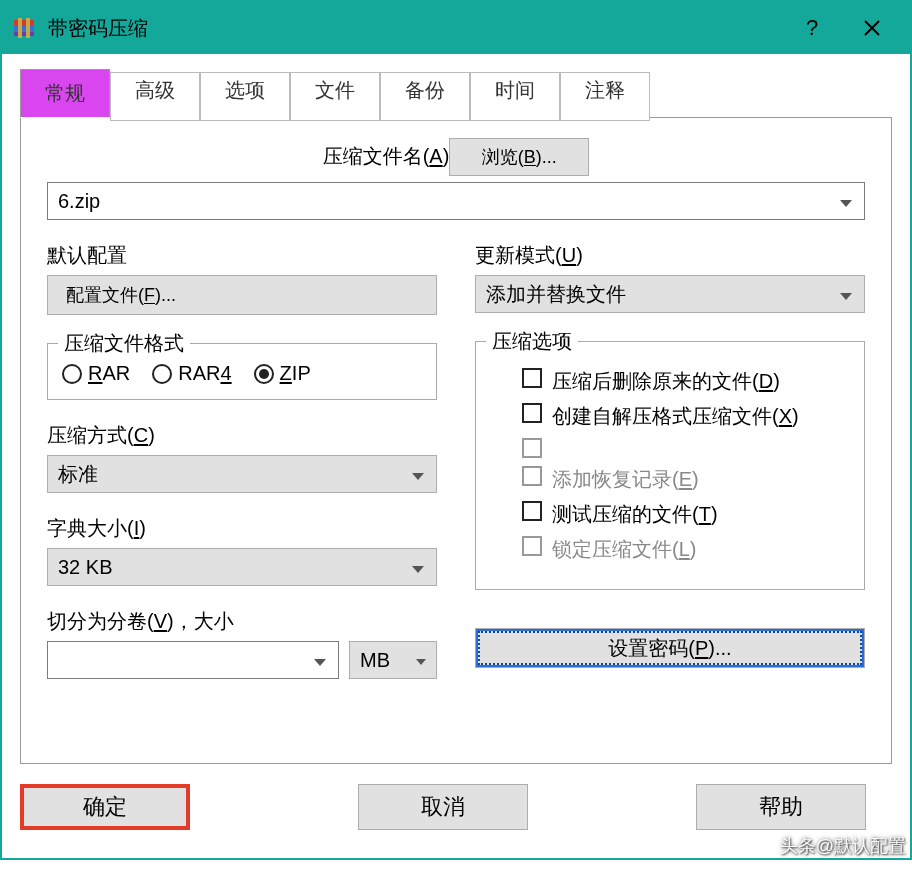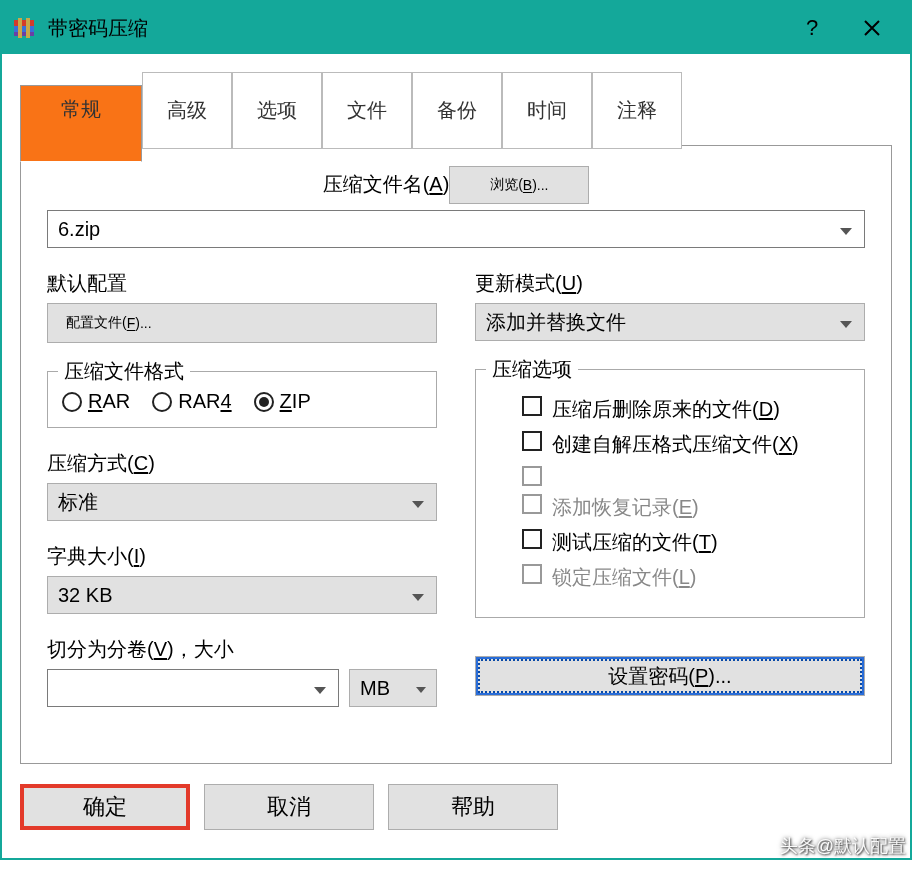--- a/index.html
+++ b/index.html
@@ -54,51 +54,51 @@
     padding: 14px 18px 18px 18px;
     display: flex;
     flex-direction: column;
   }
   .tabstrip {
     display: flex;
     position: relative;
     z-index: 2;
   }
   .tab {
-    padding: 10px 40px;
-    font-size: 20px;
-    background: #f97316;
+    padding: 10px 24px;
+    font-size: 20px;
+    background: #d946ef;
     border: 1px solid #999;
     border-bottom: none;
     margin-right: 0;
     position: relative;
-    top: 17px;
+    top: 1px;
     color: #333;
   }
   .tab.inactive {
     border: 1px solid #bbb;
     background: #fff;
     top: 4px;
-    padding: 24px 24px;
+    padding: 4px 24px;
   }
   .tab.active {
     border-bottom: 1px solid #fff;
     z-index: 3;
   }
   .tabpane {
     border: 1px solid #999;
     flex: 1;
     padding: 20px 26px 22px 26px;
     position: relative;
   }
   .label { font-size: 20px; color: #000; margin-bottom: 6px; display: block; }
   .btn {
     background: #e1e1e1;
     border: 1px solid #adadad;
-    font-size: 14px;
+    font-size: 18px;
     padding: 6px 18px;
     cursor: pointer;
     color: #000;
     text-align: center;
   }
   .btn.browse {
     width: 140px;
     height: 38px;
     display: flex; align-items: center; justify-content: center;
   }
@@ -232,21 +232,21 @@
     border: 1px solid #adadad;
     outline: 2px dotted #0a4aa6;
     outline-offset: -5px;
     box-shadow: inset 0 0 0 2px #2a6dd8;
     font-size: 20px;
     display: flex; align-items: center; justify-content: center;
     margin-top: 38px;
   }
   .footer {
     display: flex;
-    justify-content: flex-start;
+    justify-content: space-between;
     gap: 14px;
     padding: 20px 26px 10px 0;
   }
   .footer .fbtn {
     width: 170px;
     height: 46px;
     background: #e1e1e1;
     border: 1px solid #adadad;
     font-size: 22px;
     display: flex; align-items: center; justify-content: center;

